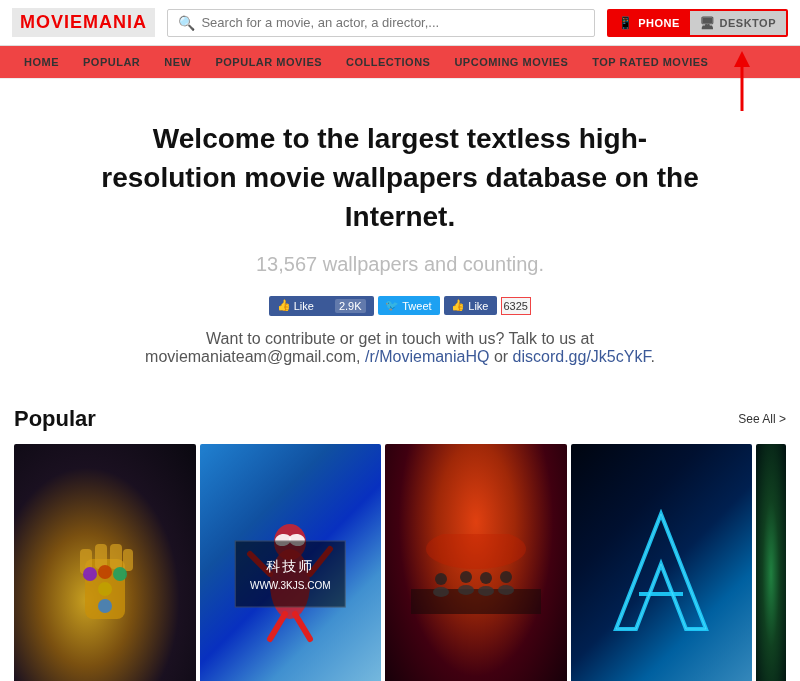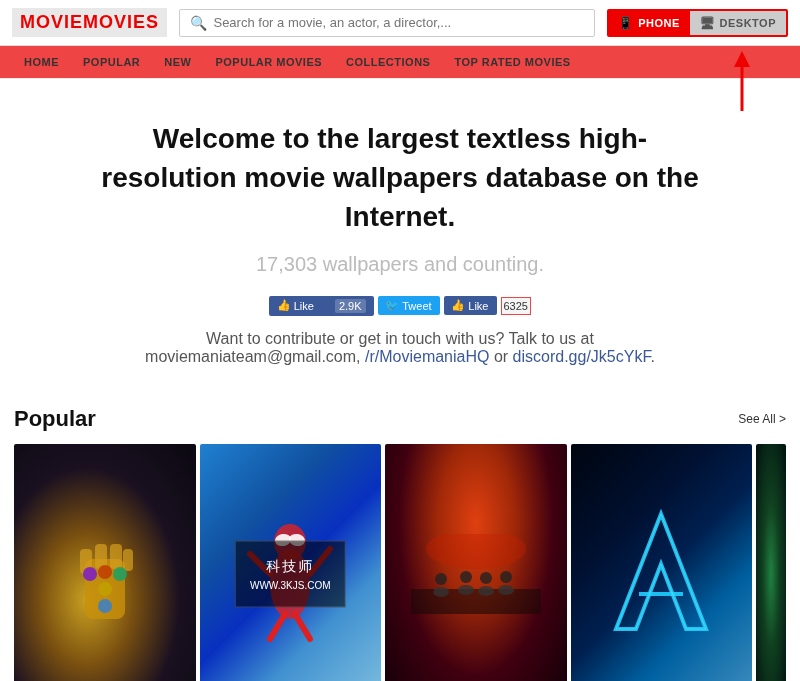--- a/index.html
+++ b/index.html
@@ -235,21 +235,21 @@
       pointer-events: none;
       z-index: 100;
     }
   </style>
 </head>
 <body>
 
 <div class="header">
   <div class="logo-box">
     <span class="logo-text">
-      <span style="color:#e00;">MOVIE</span><span>MOVIES</span>
+      <span style="color:#e00;">MOVIE</span><span>MANIA</span>
     </span>
   </div>
 
   <div class="search-bar">
     <span class="search-icon-wrap">🔍</span>
     <input type="text" placeholder="Search for a movie, an actor, a director,..." style="">
   </div>
 
   <div class="device-toggle">
     <div class="device-btn active">
@@ -263,36 +263,37 @@
   </div>
 </div>
 
 <div style="position: relative;">
   <nav class="nav">
     <a href="#">HOME</a>
     <a href="#">POPULAR</a>
     <a href="#">NEW</a>
     <a href="#">POPULAR MOVIES</a>
     <a href="#">COLLECTIONS</a>
+    <a href="#">UPCOMING MOVIES</a>
     <a href="#">TOP RATED MOVIES</a>
 
   </nav>
 
   <div class="red-arrow-container">
     <svg width="40" height="70" viewBox="0 0 40 70">
 
       <line x1="20" y1="60" x2="20" y2="10" stroke="#e00" stroke-width="3"></line>
       <polygon points="20,0 12,16 28,16" fill="#e00"></polygon>
     </svg>
   </div>
 </div>
 
 <div class="hero">
   <h1>Welcome to the largest textless high-resolution movie wallpapers database on the Internet.</h1>
-  <p class="subtitle">17,303 wallpapers and counting.</p>
+  <p class="subtitle">13,567 wallpapers and counting.</p>
 
   <div class="social-buttons">
     <div class="fb-btn">
       <span>👍</span>
       <span>Like</span>
       <span style="margin-left:18px; background:rgba(255,255,255,0.2); padding:1px 4px; border-radius:2px;">2.9K</span>
     </div>
     <div class="tw-btn">
       <span>🐦</span>
       <span>Tweet</span>

